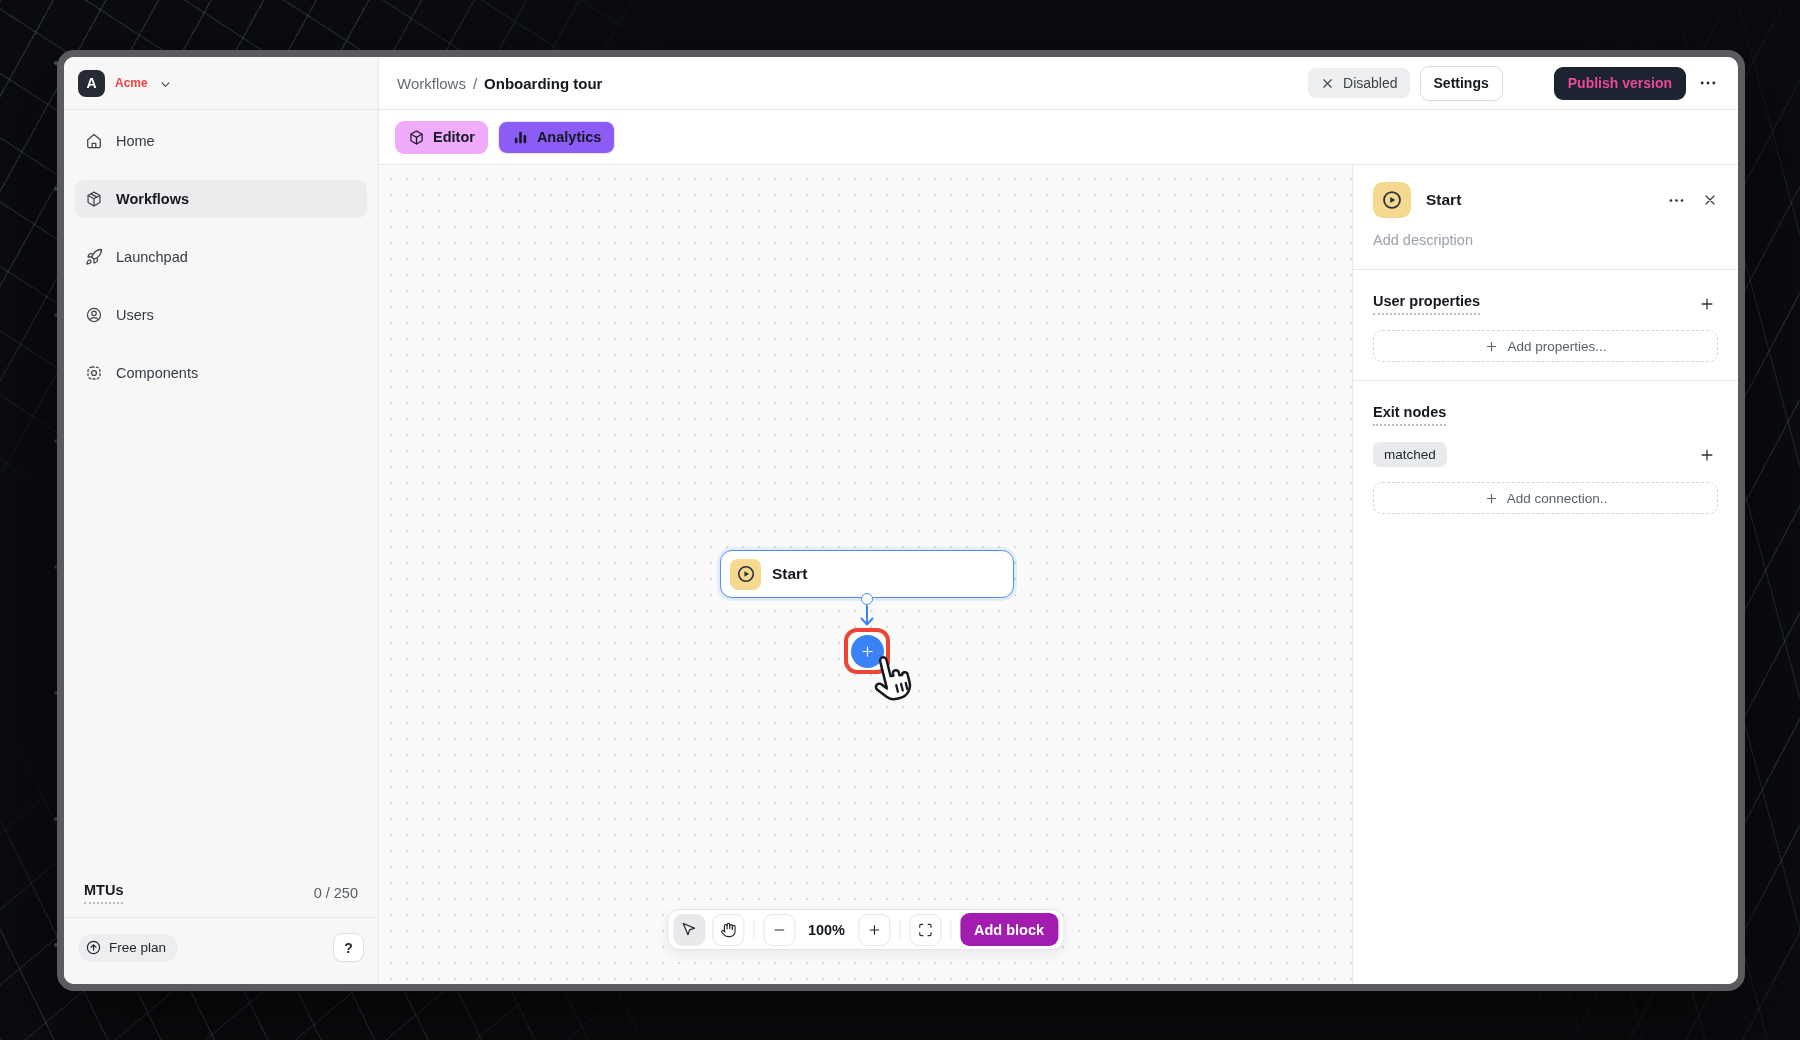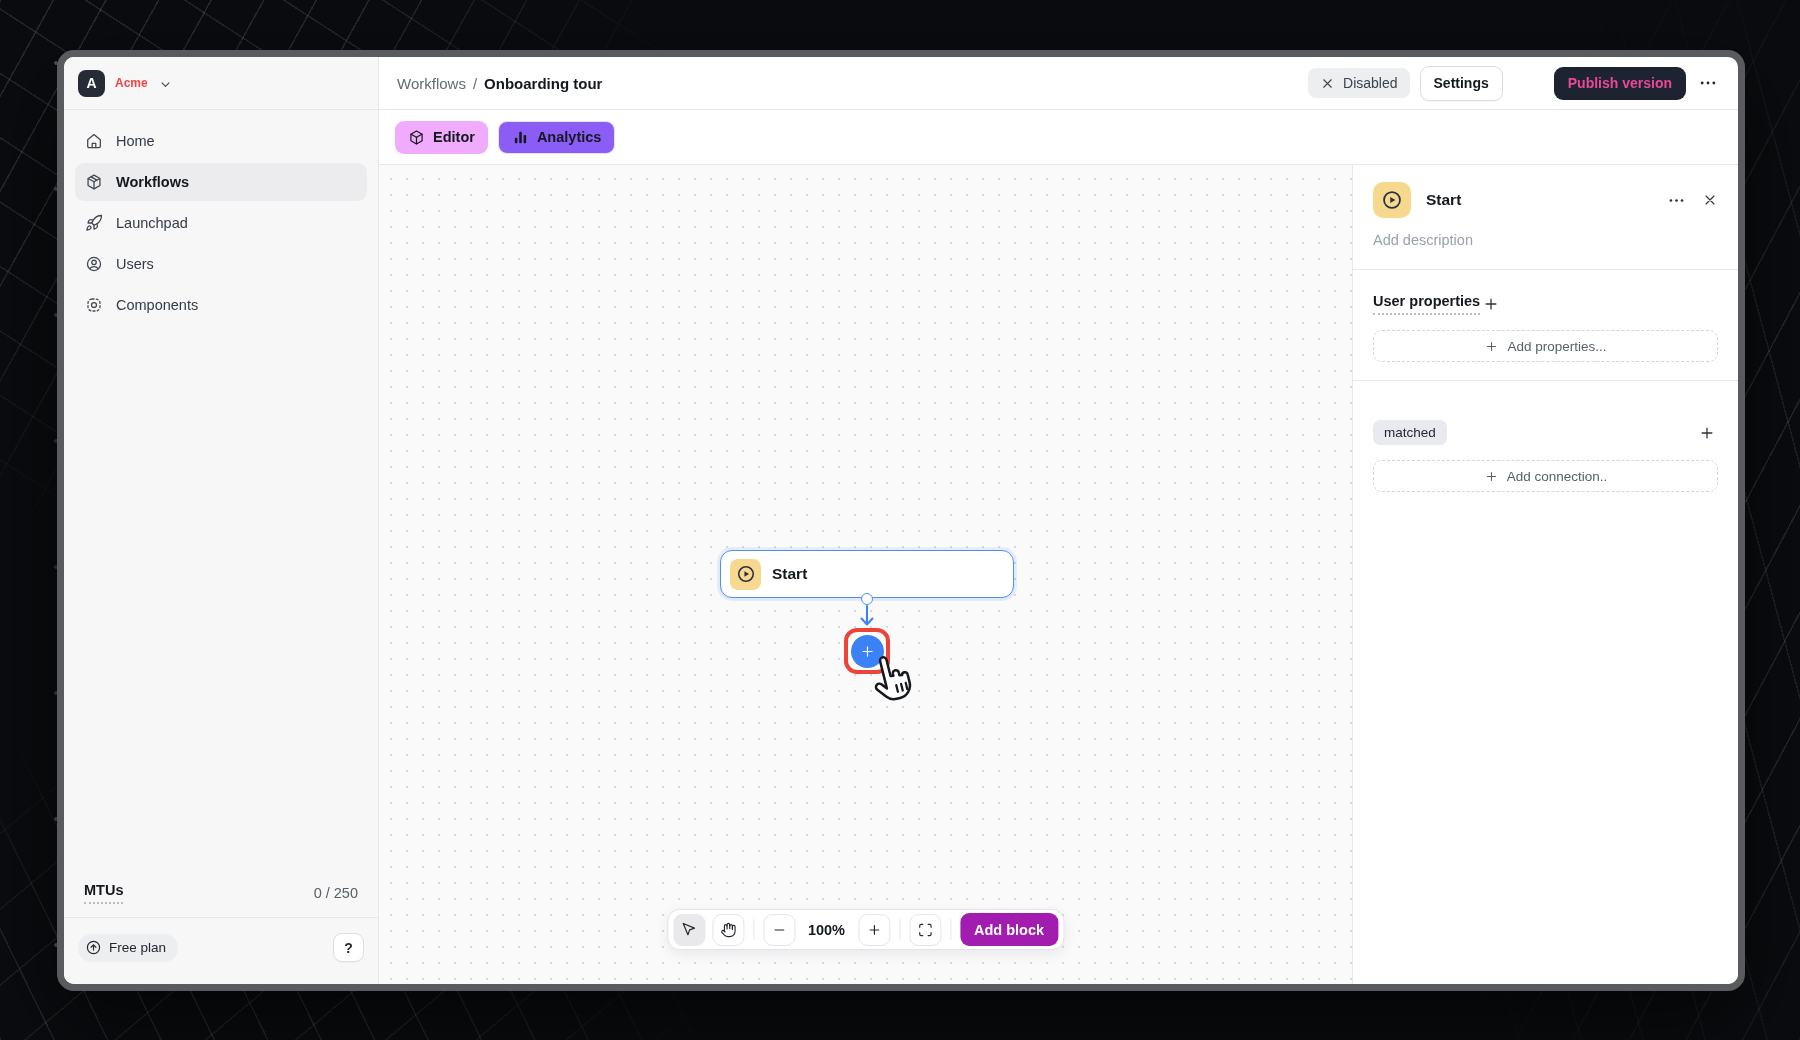--- a/index.html
+++ b/index.html
@@ -65,21 +65,21 @@
     padding:0 14px; border-bottom:1px solid #e7e8ea;
   }
   .logo {
     width:27px; height:27px; border-radius:8px; background:#262b35;
     color:#fff; font-weight:bold; font-size:14px;
     display:flex; align-items:center; justify-content:center;
   }
   .ws-name { font-size:12px; font-weight:700; color:#ef4444; }
   .ws-chevron { color:#3b414c; margin-top:2px; }
 
-  .nav { padding:12px 11px; display:flex; flex-direction:column; gap:3px; }
+  .nav { padding:12px 11px; display:flex; flex-direction:column; gap:20px; }
   .nav-item {
     height:38px; border-radius:9px; display:flex; align-items:center; gap:13px;
     padding:0 10px; font-size:14.5px; font-weight:500; color:#343b46; cursor:pointer;
   }
   .nav-item .nico { color:#41474f; }
   .nav-item.active { background:#ececee; color:#14181f; font-weight:700; }
 
   .sb-bottom { margin-top:auto; }
   .mtus-row {
     display:flex; align-items:center; justify-content:space-between;
@@ -200,21 +200,21 @@
   .panel-header { padding:17px 20px 21px 20px; border-bottom:1px solid #e7e8ea; }
   .ph-top { display:flex; align-items:center; gap:15px; }
   .panel-icon { width:38px; height:36px; border-radius:10px; }
   .ph-title { font-size:15.5px; font-weight:700; color:#14181f; }
   .ph-actions { margin-left:auto; display:flex; align-items:center; gap:16px; color:#2c323b; }
   .ph-actions > div { cursor:pointer; }
   .ph-desc { margin-top:14px; font-size:14.5px; color:#9aa1ab; cursor:text; }
 
   .panel-section { padding:23px 20px 18px 20px; border-bottom:1px solid #e7e8ea; }
   .panel-section.last { border-bottom:none; }
-  .sec-head { display:flex; align-items:center; justify-content:flex-start; }
+  .sec-head { display:flex; align-items:center; justify-content:space-between; }
   .sec-title {
     font-size:14.5px; font-weight:700; color:#14181f;
     border-bottom:2px dotted #b9bdc3; padding-bottom:4px;
   }
   .sec-plus { color:#2c323b; cursor:pointer; padding:2px; }
   .dashed-btn {
     margin-top:15px; height:32px; width:100%; border:1px dashed #d2d5da; border-radius:9px;
     background:#fff; display:flex; align-items:center; justify-content:center; gap:8px;
     font-size:13.5px; color:#57606a; cursor:pointer; font-family:inherit;
   }
@@ -510,20 +510,23 @@
             <span>
               <svg class="ic" width="15" height="15" viewBox="0 0 24 24" stroke-width="2">
                   <path d="M12 5.5v13M5.5 12h13"></path>
                 </svg>
             </span>
             <span>Add properties...</span>
           </button>
         </div>
 
         <div class="panel-section last">
+          <div class="sec-head">
+            <span class="sec-title">Exit nodes</span>
+          </div>
           <div class="tag-row">
             <span class="tag">matched</span>
             <span class="sec-plus">
               <svg class="ic" width="18" height="18" viewBox="0 0 24 24" stroke-width="2">
                   <path d="M12 5.5v13M5.5 12h13"></path>
                 </svg>
             </span>
           </div>
           <button class="dashed-btn">
             <span>

